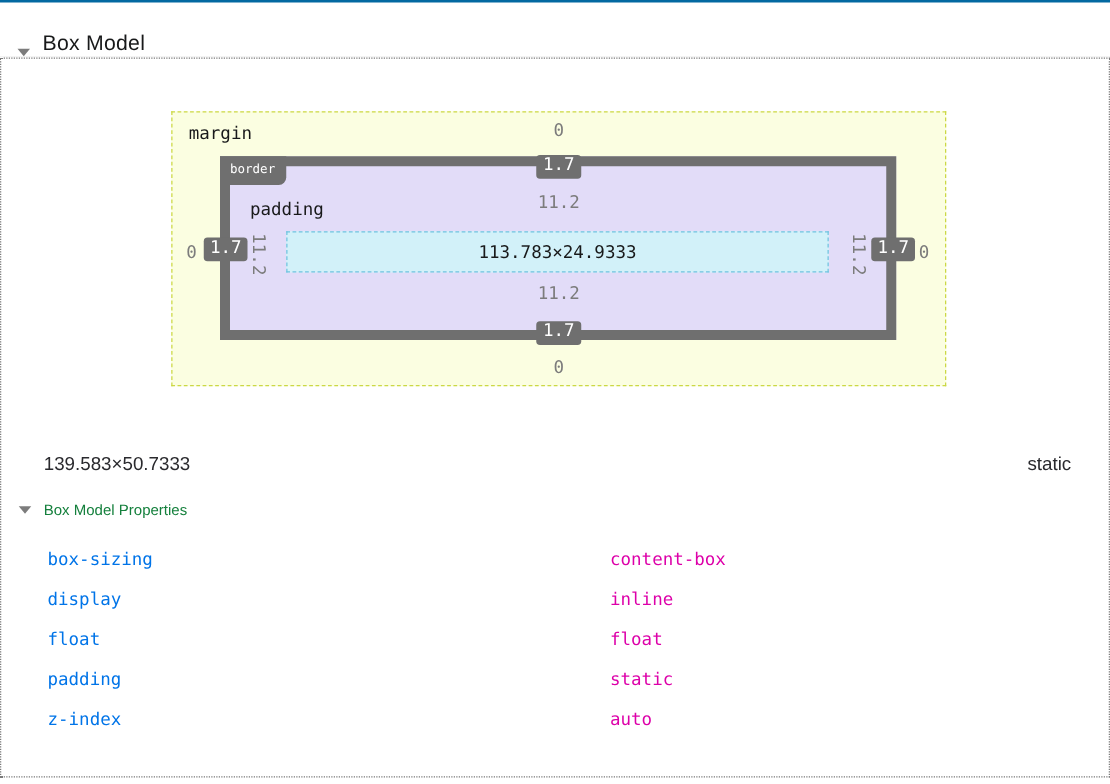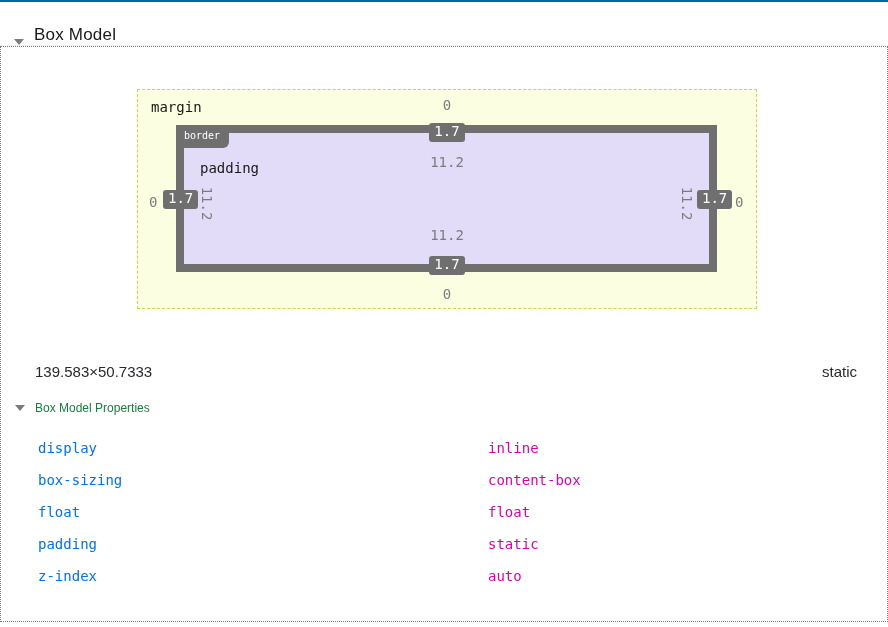--- a/index.html
+++ b/index.html
@@ -97,20 +97,23 @@
 
 <div class="panel">
 
   <div class="margin-box">
     <span class="margin-label mono">margin</span>
 
     <div class="border-box"></div>
     <span class="border-label mono">border</span>
     <span class="padding-label mono">padding</span>
 
+    <div class="content-box mono">
+      <span>113.783×24.9333</span>
+    </div>
 
     <div class="vrow mono" style="top:7px">0</div>
     <div class="vrow" style="top:33px"><span class="badge mono">1.7</span></div>
     <div class="vrow mono" style="top:64px">11.2</div>
 
     <div class="vrow mono" style="top:137px">11.2</div>
     <div class="vrow" style="top:166px"><span class="badge mono">1.7</span></div>
     <div class="vrow mono" style="top:196px">0</div>
 
     <span class="vcell mono" style="left:11px; top:104px">0</span>
@@ -127,26 +130,26 @@
     <span>static</span>
   </div>
 
   <div class="props-header">
     <span class="twisty"></span>
     <span class="props-title">Box Model Properties</span>
   </div>
 
   <div class="props-list">
     <div class="prop-row">
+      <span class="prop-name mono">box-sizing</span>
+      <span class="prop-value mono">content-box</span>
+    </div>
+    <div class="prop-row">
       <span class="prop-name mono">display</span>
       <span class="prop-value mono">inline</span>
-    </div>
-    <div class="prop-row">
-      <span class="prop-name mono">box-sizing</span>
-      <span class="prop-value mono">content-box</span>
     </div>
     <div class="prop-row">
       <span class="prop-name mono">float</span>
       <span class="prop-value mono">float</span>
     </div>
     <div class="prop-row">
       <span class="prop-name mono">padding</span>
       <span class="prop-value mono">static</span>
     </div>
     <div class="prop-row">

